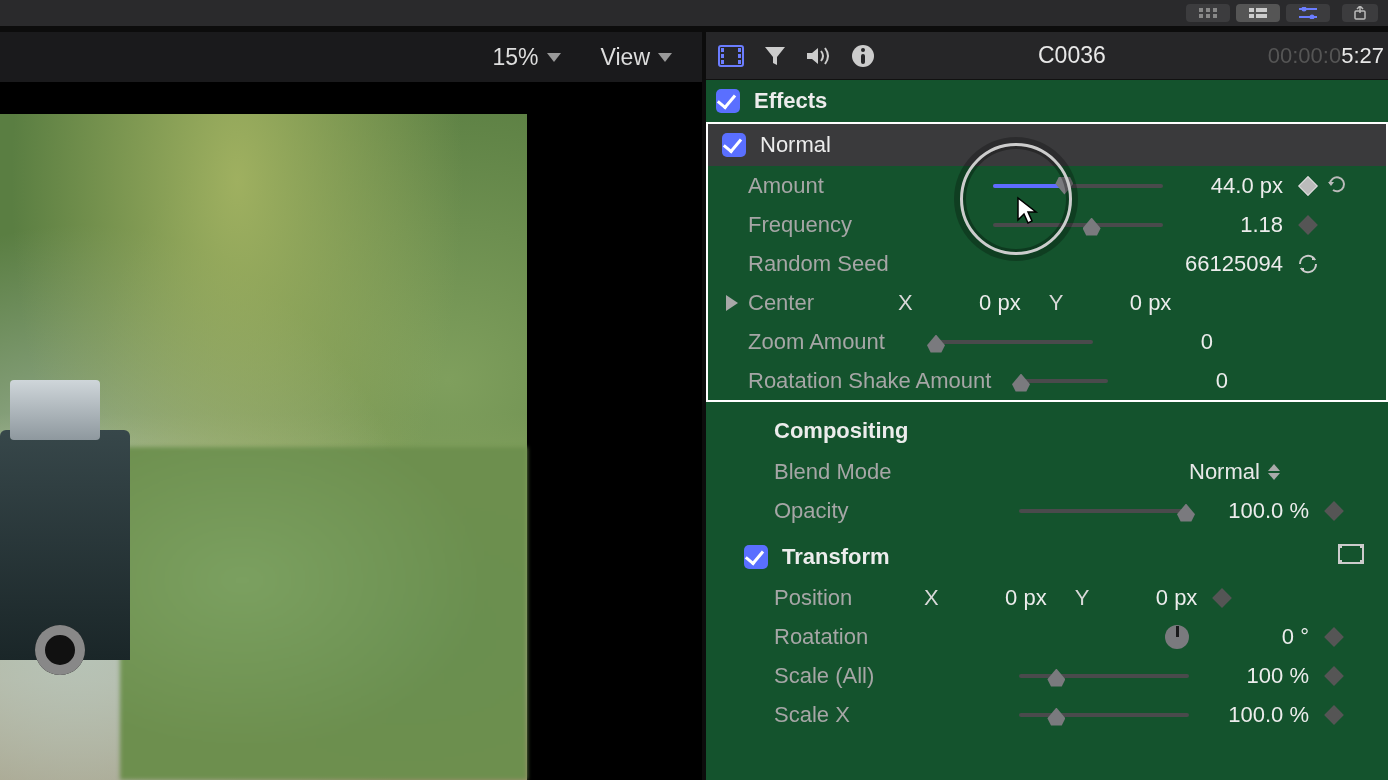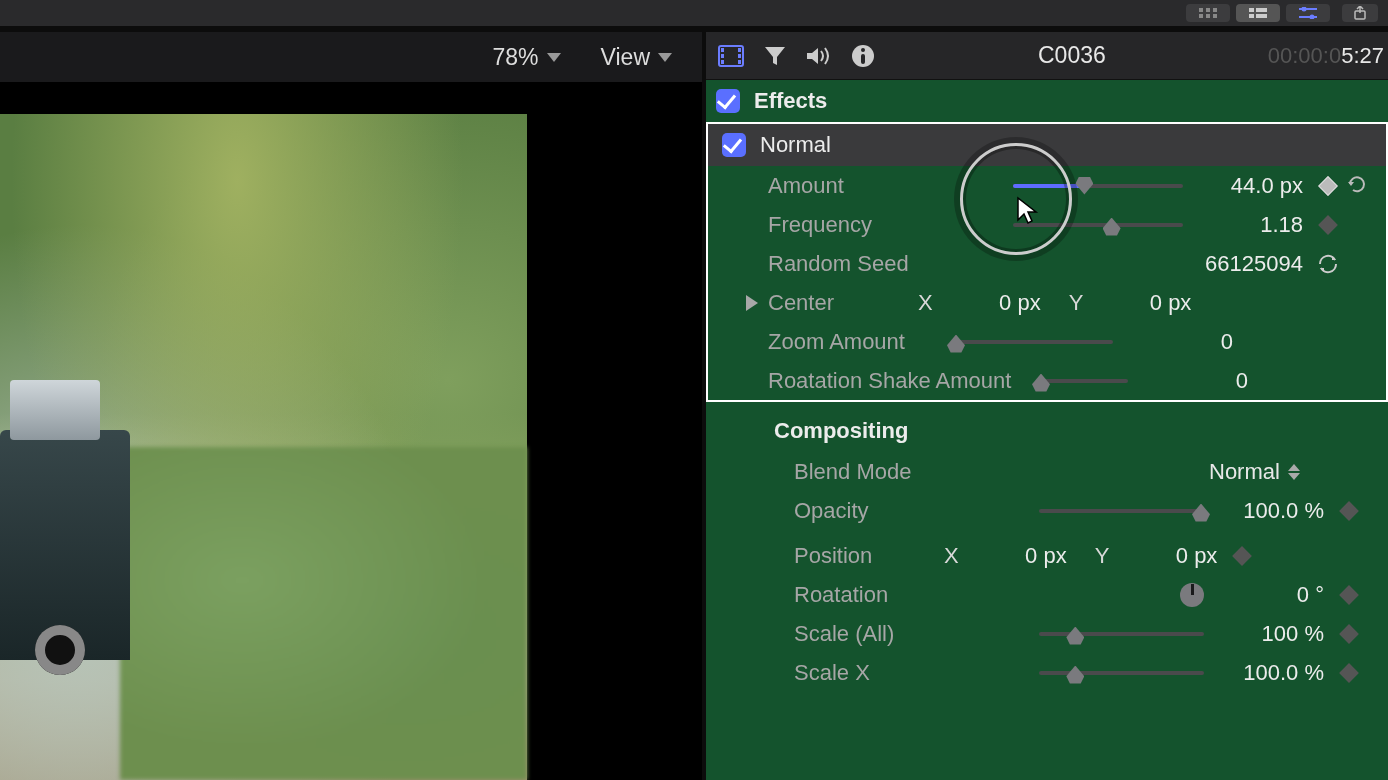--- a/index.html
+++ b/index.html
@@ -123,21 +123,21 @@
   .highlight-box {
     border:2px solid #fff; margin:0 0 8px 0;
   }
   .effect-title {
     display:flex; align-items:center; height:42px; padding-left:14px;
     background:#3a3a3c; font-size:22px; color:#ececec;
   }
 
   .param-row {
     display:flex; align-items:center; height:39px;
-    padding-left:40px; position:relative;margin-left:20px;
+    padding-left:40px; position:relative;
   }
   .disclose-tri {
     position:absolute; left:18px;
     width:0;height:0;border-top:8px solid transparent;
     border-bottom:8px solid transparent;border-left:12px solid #a8a8a8;
   }
   .param-label { font-size:22px; color:#a6a6a6; width:245px; }
   .param-label.full { width:330px; }
 
   .slider {
@@ -250,21 +250,21 @@
         <rect x="2" y="5" width="10" height="8" rx="1" fill="none" stroke="#bbb" stroke-width="1.5"></rect>
         <path d="M7 0 L7 7 M4 3 L7 0 L10 3" fill="none" stroke="#bbb" stroke-width="1.5"></path>
       </svg>
   </div>
 </div>
 <div class="divider-line"></div>
 
 <div class="viewer">
   <div class="viewer-header">
     <div class="viewer-dropdown">
-      <span>78%</span>
+      <span>15%</span>
       <span class="chev-down-sm"></span>
     </div>
     <div class="viewer-dropdown">
       <span>View</span>
       <span class="chev-down-sm"></span>
     </div>
   </div>
   <div class="viewer-image">
     <div class="grass-blur"></div>
     <div class="car"></div>
@@ -424,20 +424,33 @@
       </div>
       <span class="value">100.0 %</span>
       <span class="kf-icon">
           <span class="diamond"></span>
         </span>
       <span class="reset-icon" style="width:20px"></span>
     </div>
   </div>
 
   <div class="section-body">
+    <div class="section-heading">
+      <span class="chk"></span>
+      <span>Transform</span>
+      <span class="right-icon">
+        <svg width="26" height="20" viewBox="0 0 26 20">
+            <rect x="1" y="1" width="24" height="18" rx="2" fill="none" stroke="#ccc" stroke-width="2"></rect>
+            <rect x="-2" y="-2" width="6" height="6" fill="#ccc"></rect>
+            <rect x="22" y="-2" width="6" height="6" fill="#ccc"></rect>
+            <rect x="-2" y="16" width="6" height="6" fill="#ccc"></rect>
+            <rect x="22" y="16" width="6" height="6" fill="#ccc"></rect>
+          </svg>
+      </span>
+    </div>
 
     <div class="param-row">
       <span class="param-label" style="width:150px">Position</span>
       <div class="param-value-pair">
         <span class="xy-label">X</span>
         <span class="value" style="width:90px">0 px</span>
       </div>
       <div class="param-value-pair" style="margin-left:28px">
         <span class="xy-label">Y</span>
         <span class="value" style="width:90px">0 px</span>

